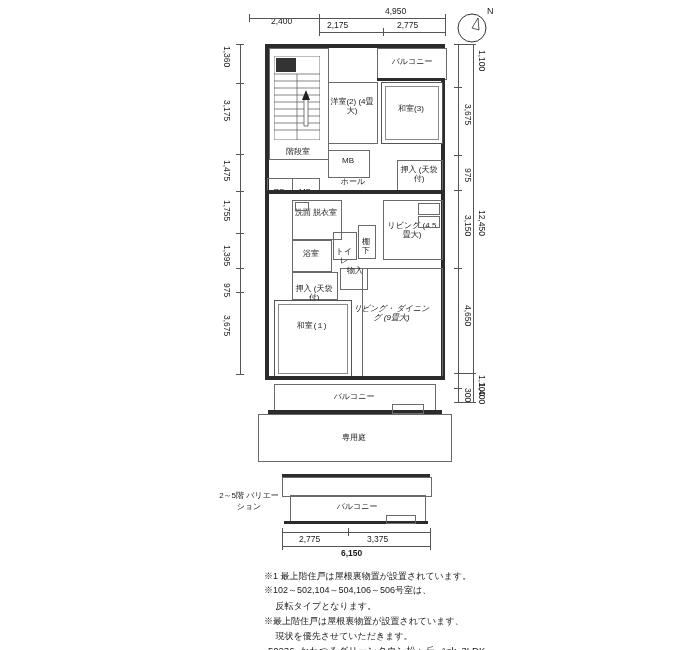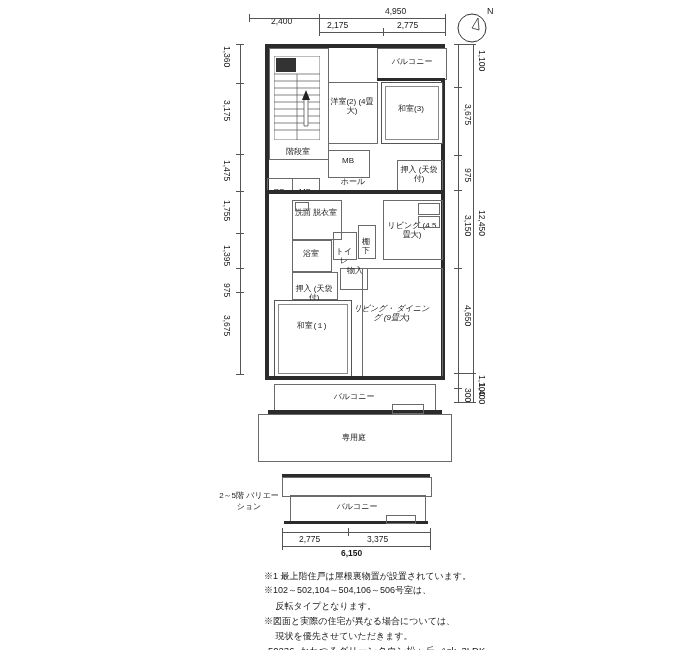--- a/index.html
+++ b/index.html
@@ -217,16 +217,16 @@
 <div class="abs tick" style="left:282px;top:528px;width:1px;height:22px;"></div>
 <div class="abs tick" style="left:348px;top:528px;width:1px;height:8px;"></div>
 <div class="abs tick" style="left:430px;top:528px;width:1px;height:22px;"></div>
 <div class="abs dimtxt" style="left:299px;top:534px;">2,775</div>
 <div class="abs dimtxt" style="left:367px;top:534px;">3,375</div>
 <div class="abs dimtxt" style="left:341px;top:548px;font-weight:bold;">6,150</div>
 
 <div class="abs note" style="left:264px;top:570px;">※1 最上階住戸は屋根裏物置が設置されています。</div>
 <div class="abs note" style="left:264px;top:556px;margin-top:28px;">※102～502,104～504,106～506号室は、</div>
 <div class="abs note" style="left:264px;top:600px;">　 反転タイプとなります。</div>
-<div class="abs note" style="left:264px;top:615px;">※図面と実際の住宅が異なる場合については、</div>
+<div class="abs note" style="left:264px;top:615px;">※最上階住戸は屋根裏物置が設置されています、</div>
 <div class="abs note" style="left:264px;top:630px;">　 現状を優先させていただきます。</div>
 
 <div class="abs footer" style="left:268px;top:645px;">50236_かわつるグリーンタウン松ヶ丘_Ask_3LDK</div>
 
 </body></html>

